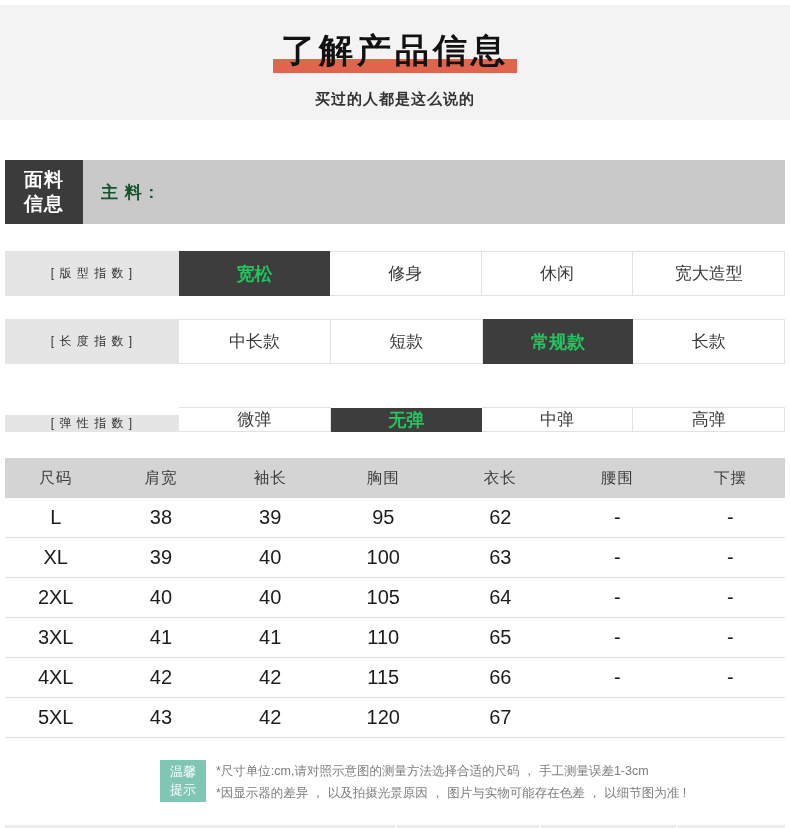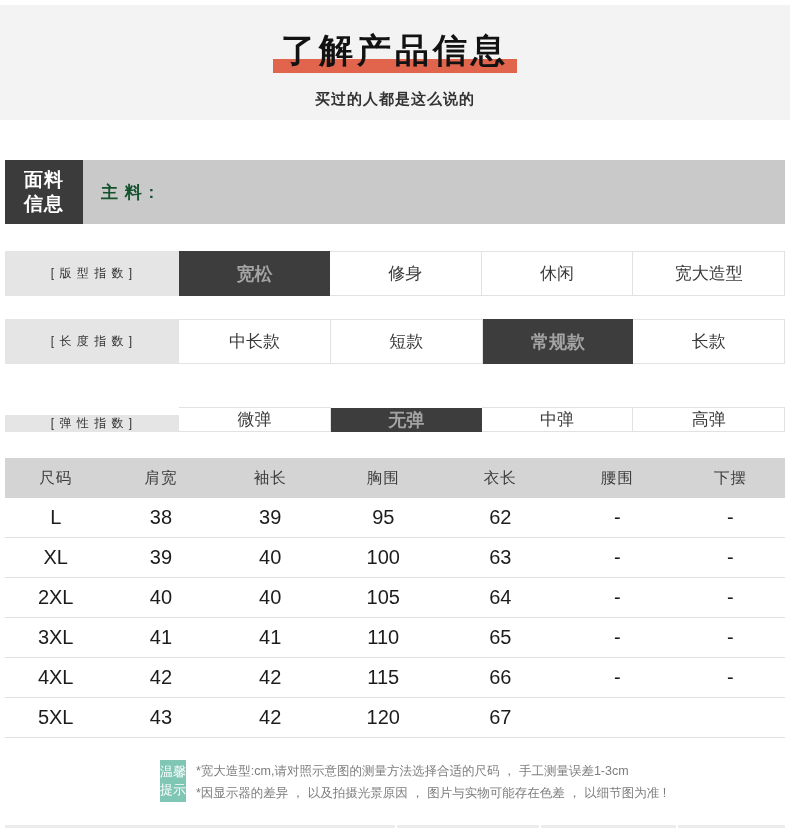--- a/index.html
+++ b/index.html
@@ -35,41 +35,41 @@
   .idx-label{
     width:174px;background:#e5e5e5;color:#333;font-size:12px;
     display:flex;align-items:center;justify-content:center;letter-spacing:1px;
   }
   .idx-opt{
     flex:1;display:flex;align-items:center;justify-content:center;
     background:#fff;border:1px solid #e2e2e2;border-left:none;
     font-size:17px;color:#3a3a3a;
   }
   .idx-opt.sel{
-    background:#3d3d3d;color:#a3a3a3;font-weight:bold;font-size:18px;border:none;
+    background:#3d3d3d;color:#22c55e;font-weight:bold;font-size:18px;border:none;
   }
 
   
   .size-table-wrap{margin:26px 5px 0 5px;}
   table{width:100%;border-collapse:collapse;table-layout:fixed;}
   thead th{
     background:#d4d4d4;height:38px;font-size:15.5px;font-weight:normal;color:#3c3c3c;
     text-align:center;letter-spacing:1px;
   }
   tbody td{
     height:37px;text-align:center;font-size:20px;color:#1c1c1c;
     border-bottom:1px solid #e0e0e0;
   }
   col.c1{width:13%;} col.c2{width:14%;} col.c3{width:14%;} col.c4{width:15%;}
   col.c5{width:15%;} col.c6{width:15%;} col.c7{width:14%;}
 
   
   .tips{display:flex;margin:22px 0 0 160px;align-items:flex-start;}
   .tips-badge{
-    width:26px;height:42px;background:#80c6b4;color:#fff;font-size:13px;
+    width:46px;height:42px;background:#80c6b4;color:#fff;font-size:13px;
     display:flex;flex-direction:column;align-items:center;justify-content:center;line-height:1.35;flex:none;
   }
   .tips-text{margin-left:10px;font-size:12.5px;color:#7d7d7d;line-height:1.75;padding-top:1px;}
   .tips-text div{white-space:nowrap;}
 
   
   .bottom-strip{position:absolute;left:5px;right:5px;bottom:0;height:8px;background:#ececec;}
   .bottom-strip .divider{position:absolute;top:0;bottom:0;width:2px;background:#fff;}
   .d1{left:50%;} .d2{left:68.5%;} .d3{left:86%;}
 </style>
@@ -200,21 +200,21 @@
         </tbody>
     </table>
   </section>
 
   <section class="tips">
     <div class="tips-badge">
       <span>温馨</span>
       <span>提示</span>
     </div>
     <div class="tips-text" id="tips-text">
-        <div>*宽大造型:cm,请对照示意图的测量方法选择合适的尺码 ， 手工测量误差1-3cm</div>
+        <div>*尺寸单位:cm,请对照示意图的测量方法选择合适的尺码 ， 手工测量误差1-3cm</div>
         <div>*因显示器的差异 ， 以及拍摄光景原因 ， 图片与实物可能存在色差 ， 以细节图为准 !</div>
       </div>
   </section>
 
   <div class="bottom-strip">
     <span class="divider d1"></span>
     <span class="divider d2"></span>
     <span class="divider d3"></span>
   </div>
 

